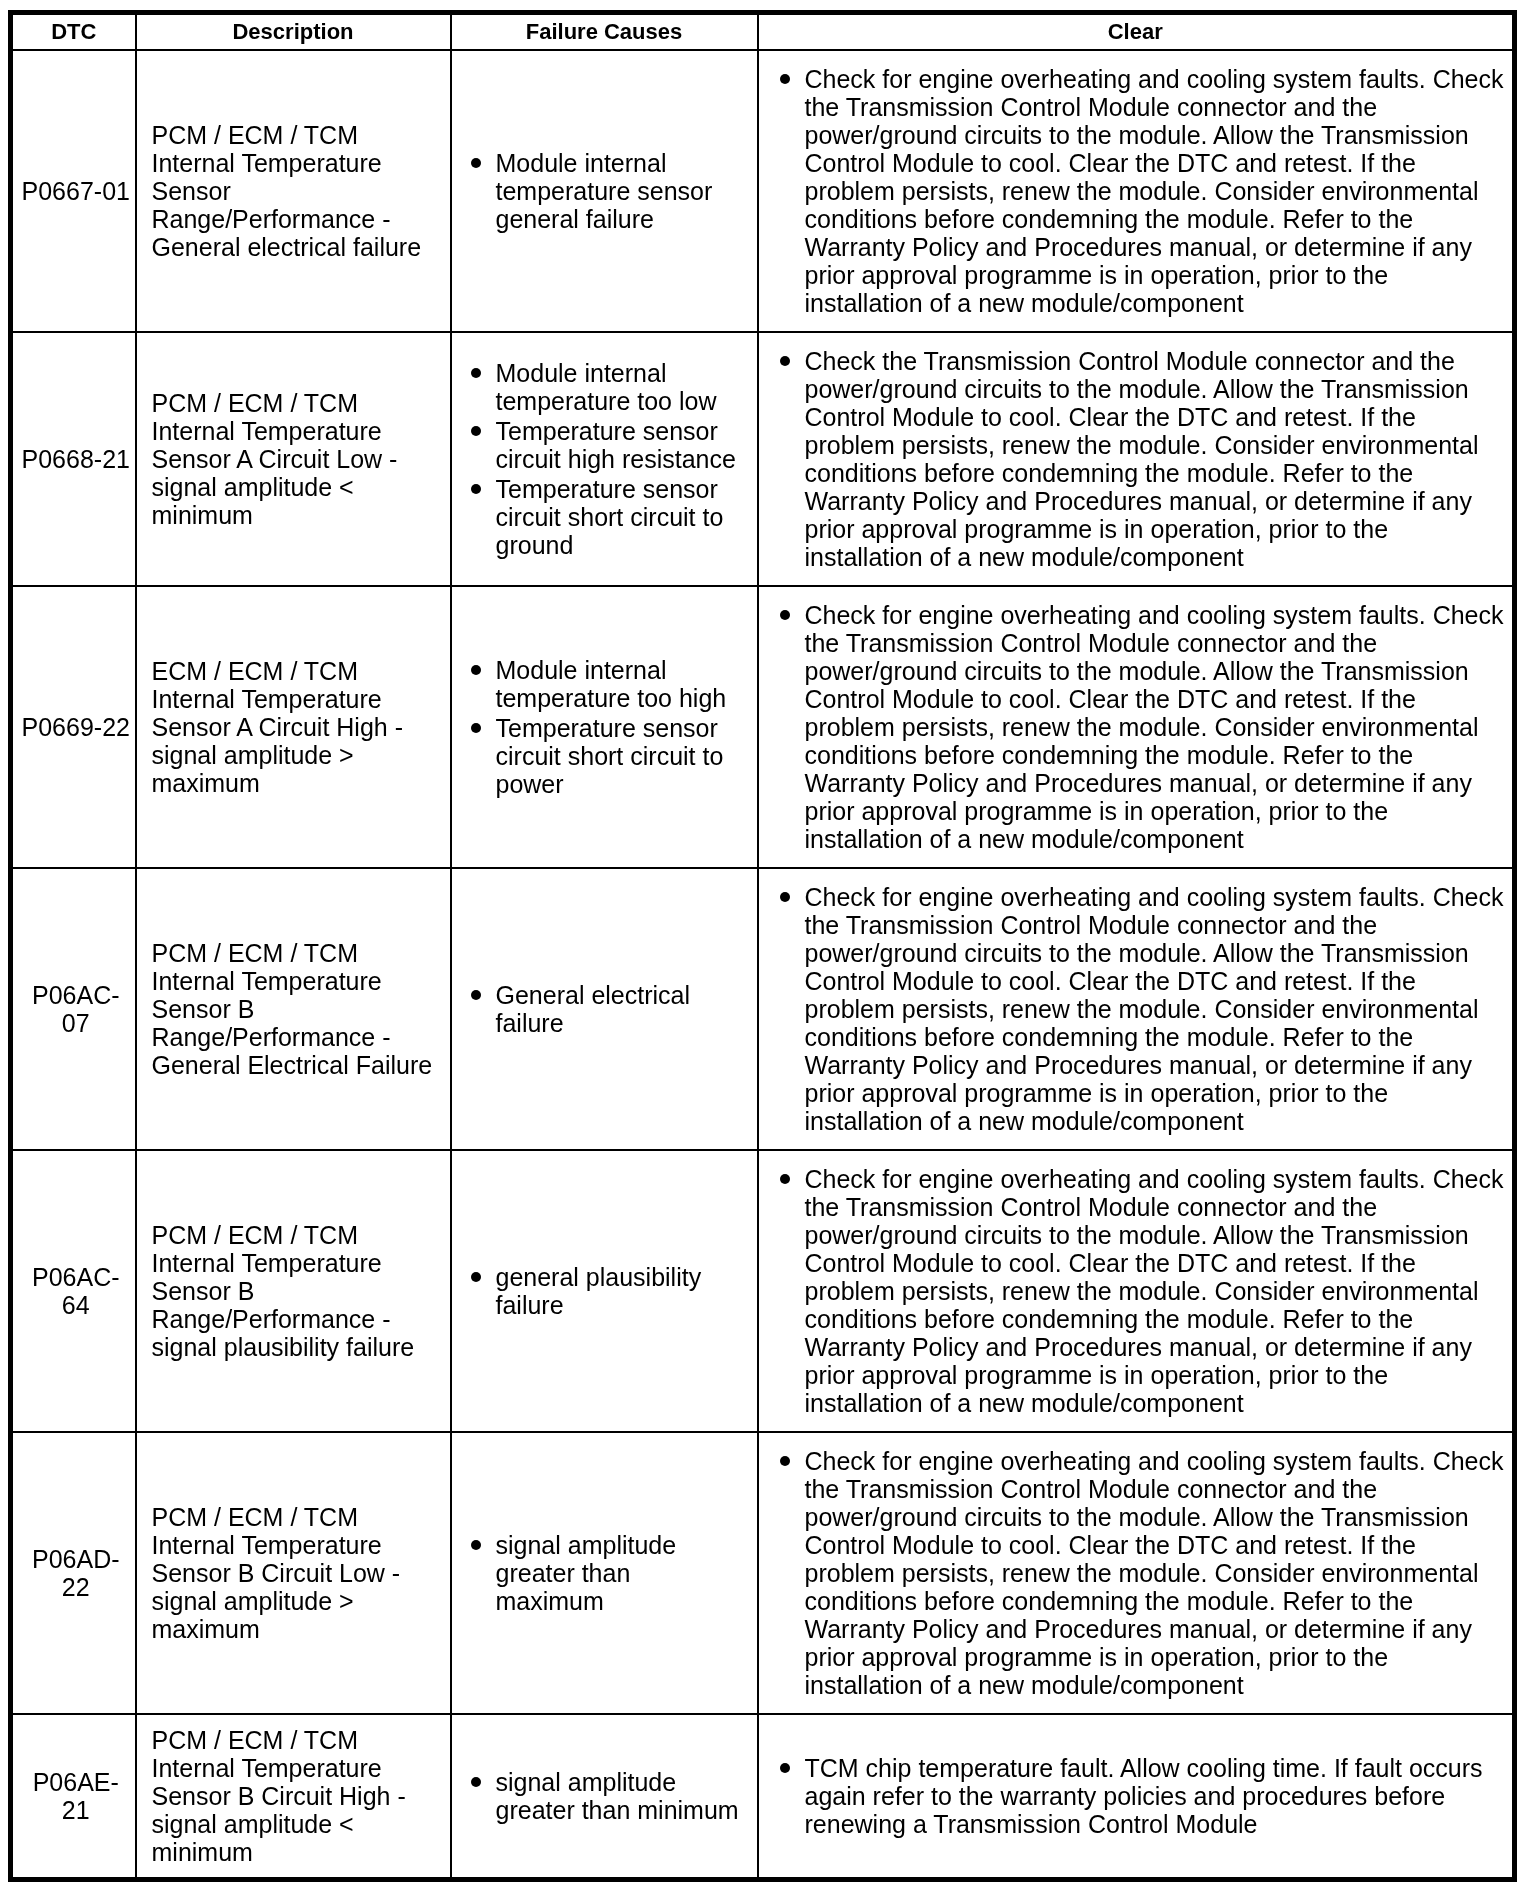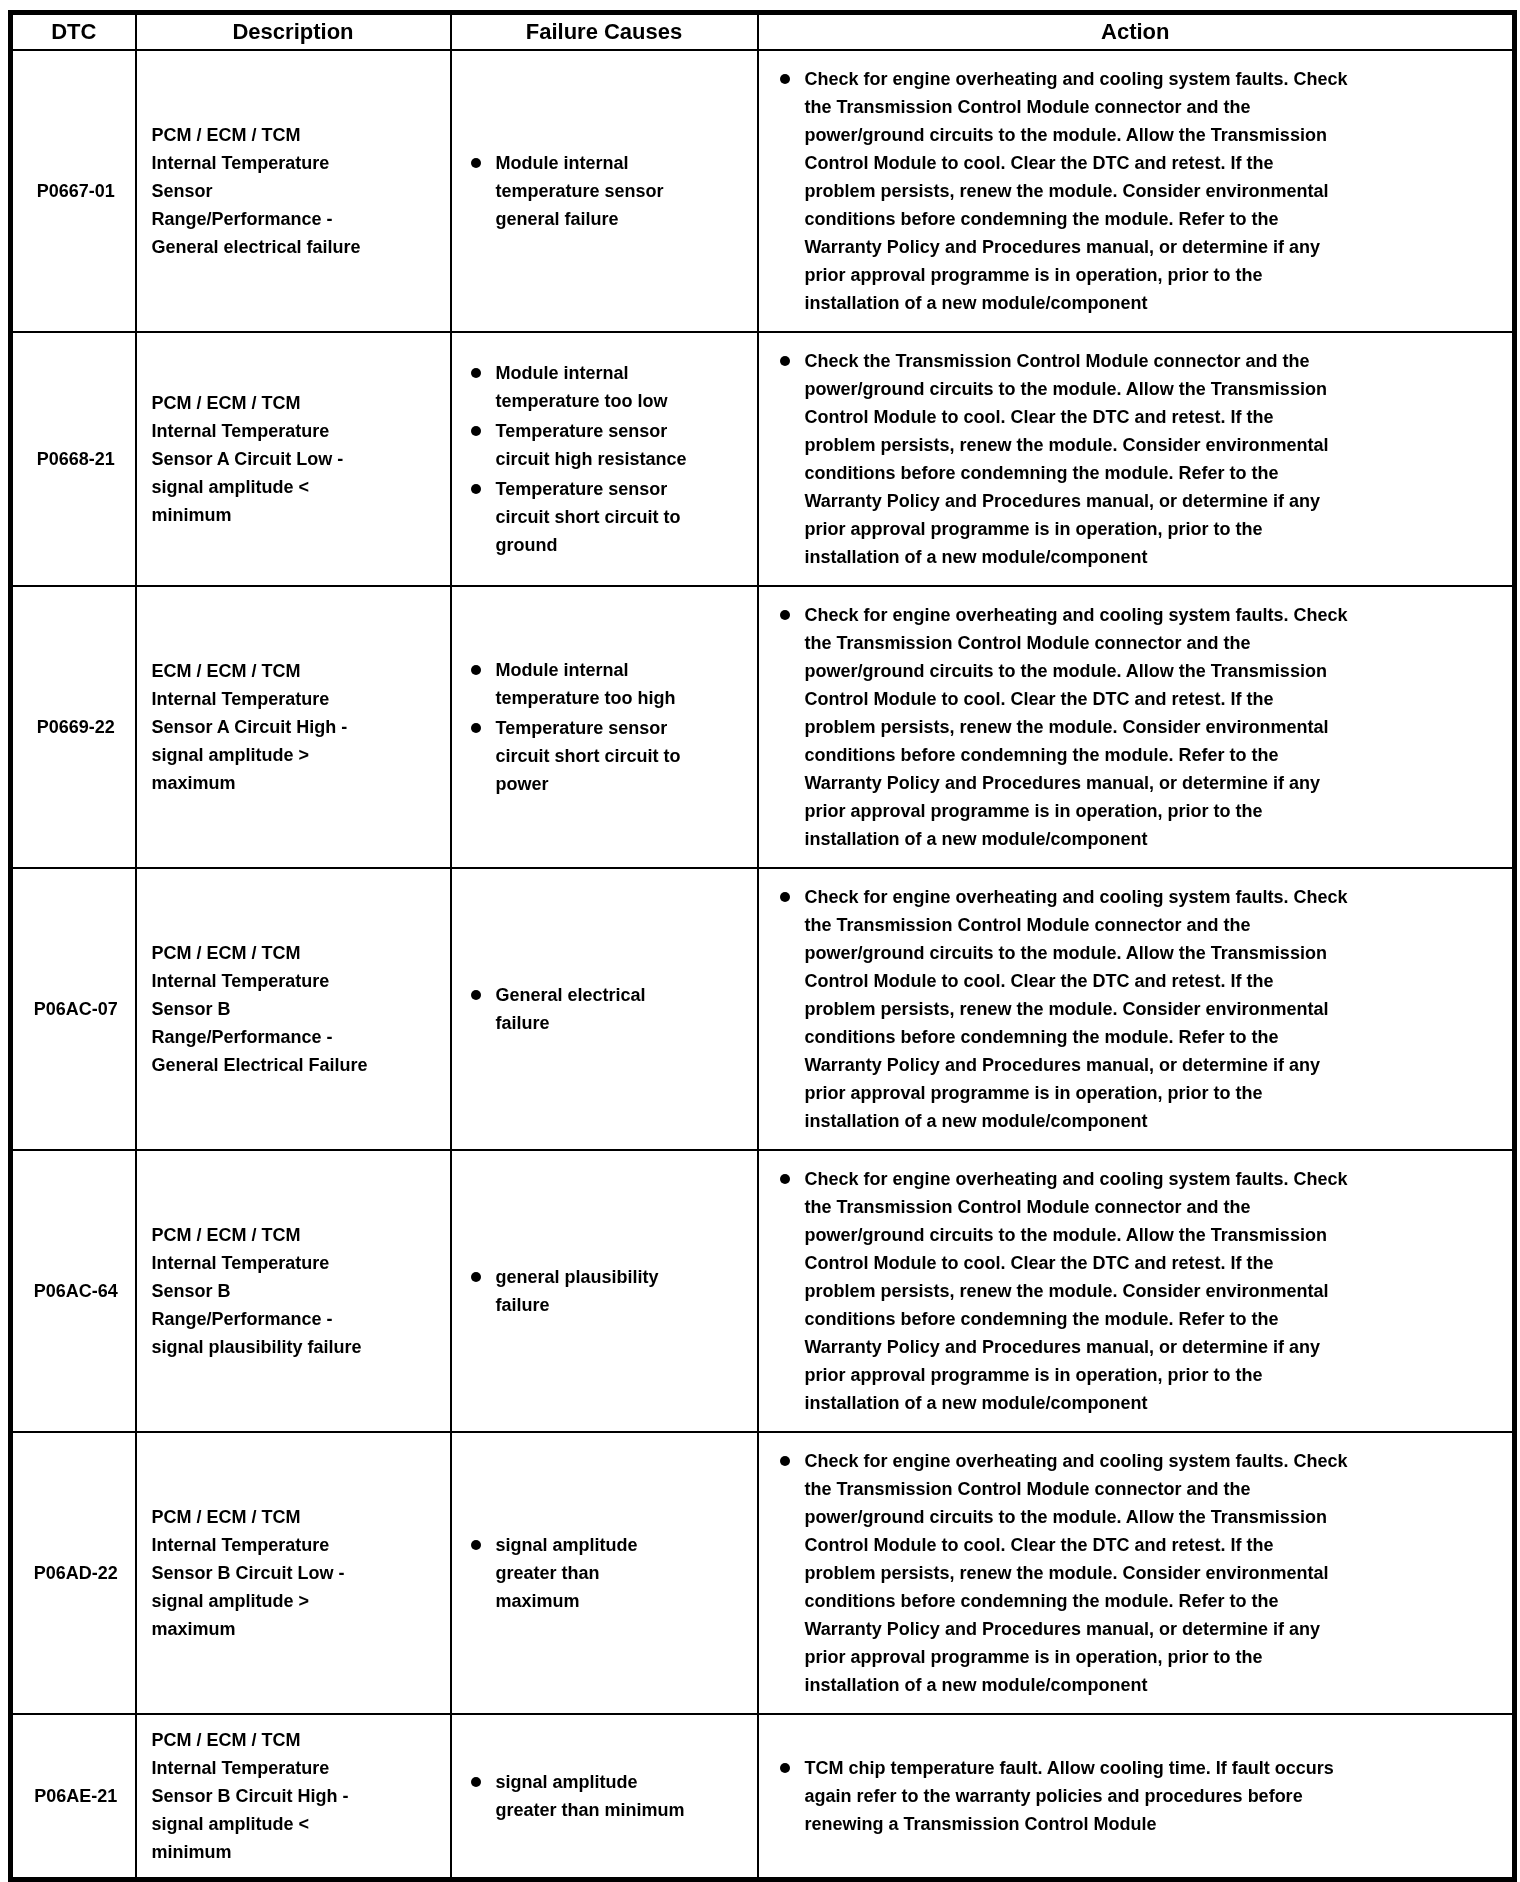--- a/index.html
+++ b/index.html
@@ -28,23 +28,22 @@
     overflow: hidden;
   }
   th {
     font-size: 22px;
     font-weight: bold;
     text-align: center;
     padding: 4px 2px;
   }
   td {
     vertical-align: middle;
-    font-size: 18px;
+    font-size: 25px;
     line-height: 28px;
-    font-weight: bold;
   }
   .c-dtc {
     padding: 4px 2px 4px 6px;
     text-align: center;
   }
   .desc-text {
     white-space: pre-line;
     padding: 10px 6px 10px 14px;
   }
   ul.bullet-list {
@@ -85,21 +84,21 @@
       <col style="width:125px">
       <col style="width:315px">
       <col style="width:307px">
       <col style="width:757px">
     </colgroup>
     <thead>
       <tr>
         <th>DTC</th>
         <th>Description</th>
         <th>Failure Causes</th>
-        <th>Action</th>
+        <th>Clear</th>
       </tr>
     </thead>
     <tbody id="table-body">
         <tr>
     <td class="c-dtc">
       <span class="dtc-code">P0667-01</span>
     </td>
     <td class="c-desc">
       <div class="desc-text">PCM / ECM / TCM
 Internal Temperature

